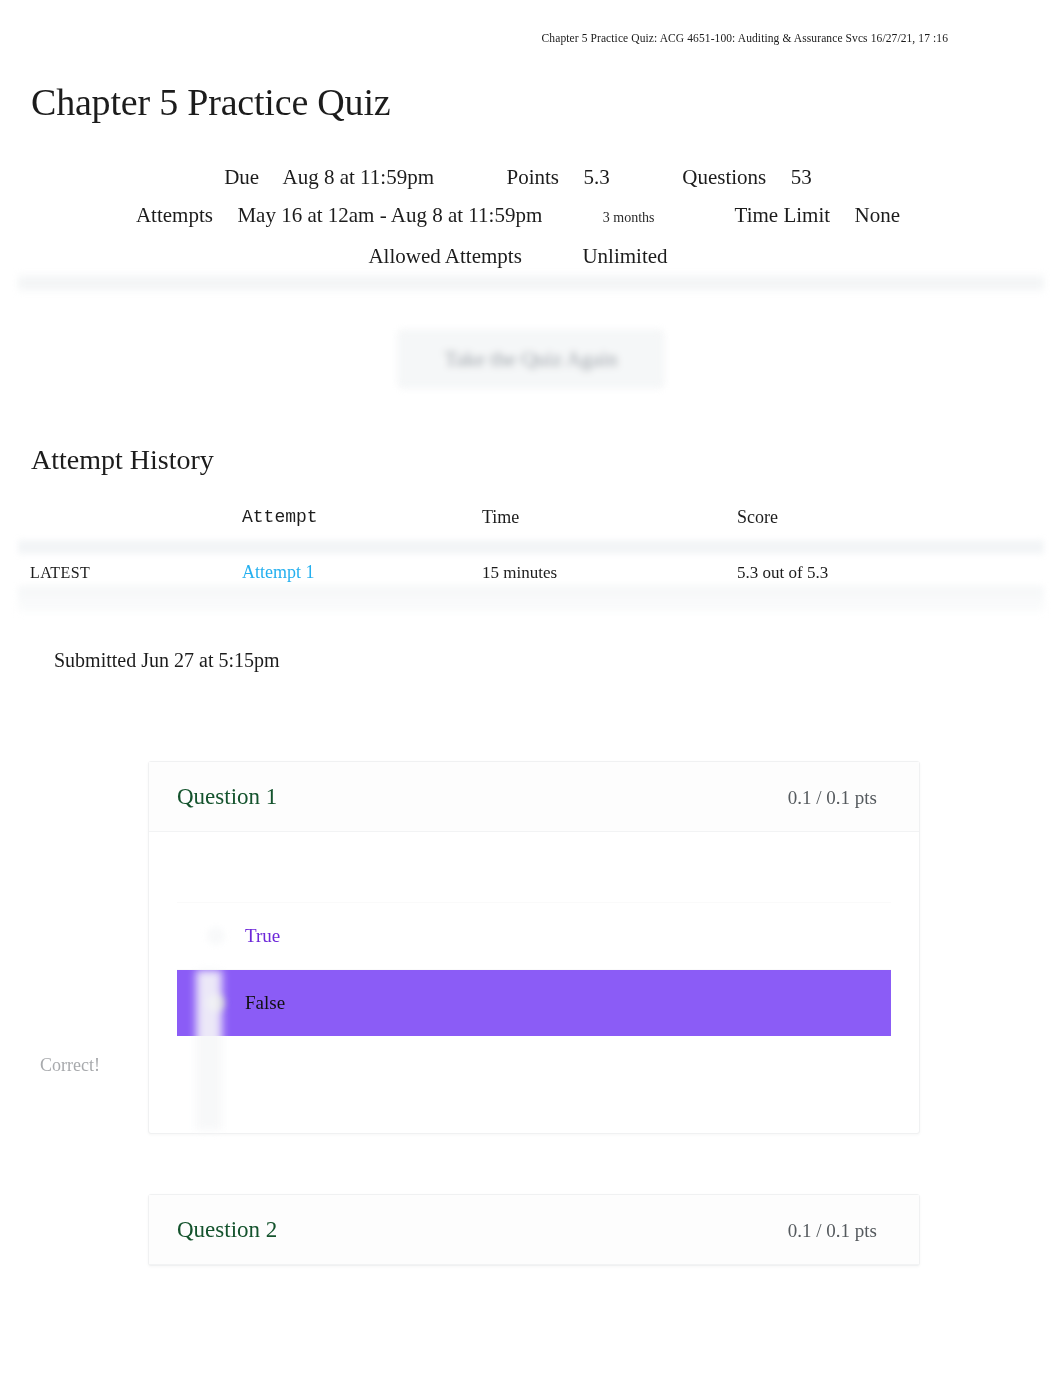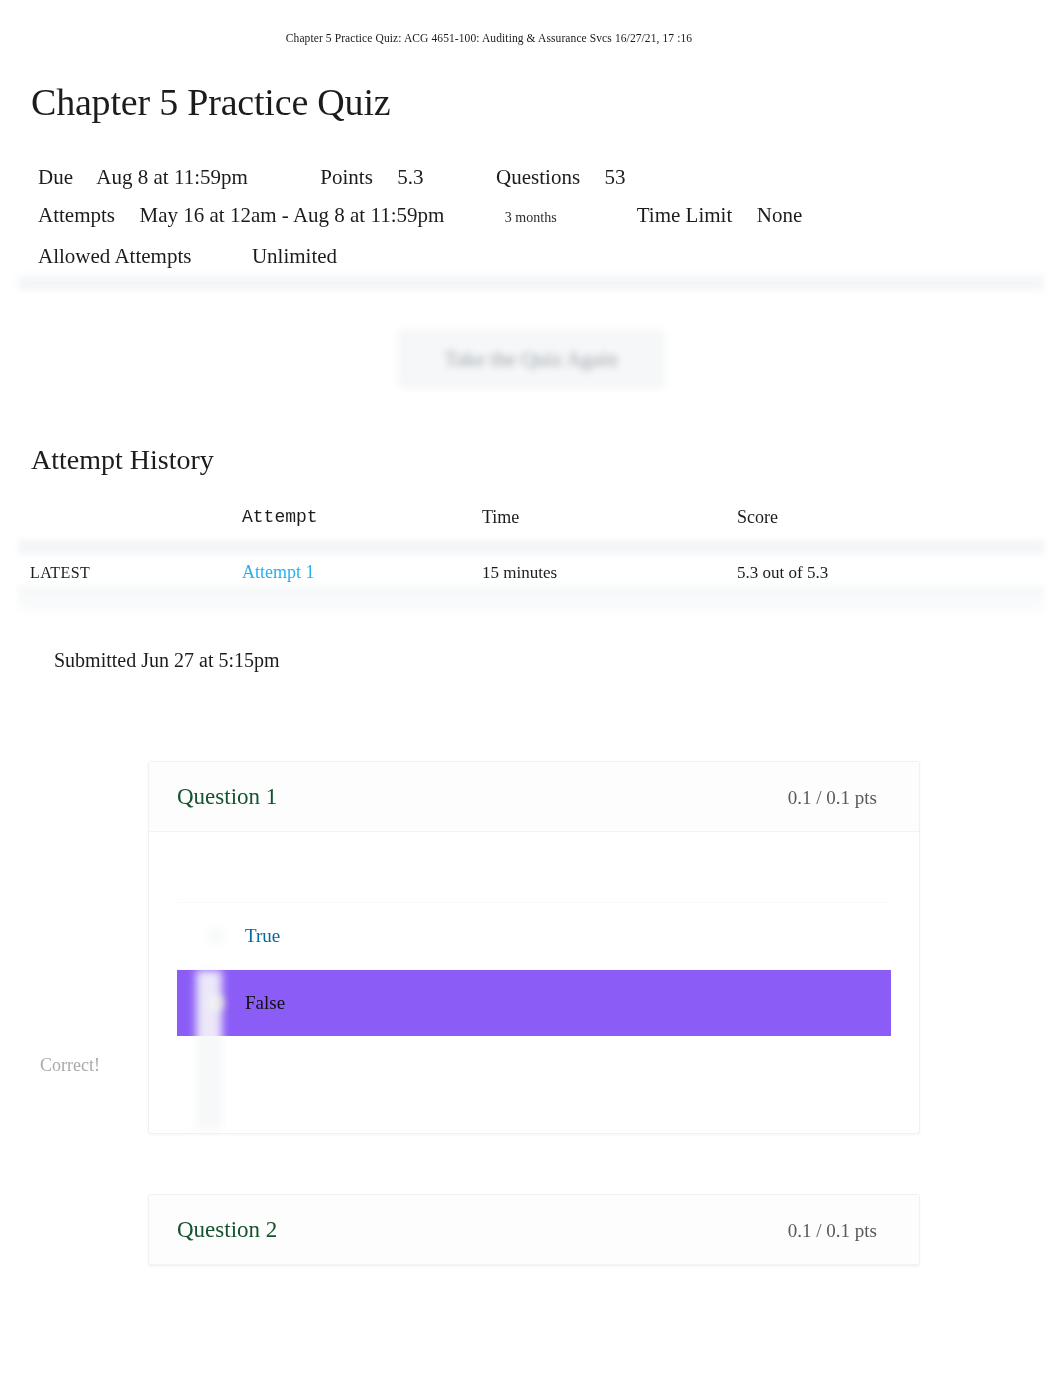--- a/index.html
+++ b/index.html
@@ -16,21 +16,21 @@
   }
 
   
   .print-header {
     position: absolute;
     top: 28px;
     left: 0;
     width: 978px;
     height: 20px;
     display: flex;
-    justify-content: center;
+    justify-content: flex-end;
     align-items: center;
     padding: 0 30px;
     font-size: 11.5px;
     color: #1a1a1a;
     letter-spacing: 0.1px;
   }
   .print-header .ph-right { font-size: 11.5px; }
 
   
   .quiz-title {
@@ -48,21 +48,21 @@
   
   .quiz-meta {
     position: absolute;
     top: 158px;
     left: 38px;
     width: 960px;
     font-size: 21px;
     line-height: 38px;
     color: #1c1c1c;
   }
-  .meta-row { white-space: nowrap; }
+  .meta-row { white-space: nowrap; text-align: center; }
   .meta-label { }
   .meta-value { }
   .gap-sm { display: inline-block; width: 14px; }
   .gap-md { display: inline-block; width: 50px; }
   .gap-lg { display: inline-block; width: 62px; }
   .gap-xl { display: inline-block; width: 70px; }
   .meta-duration {
     font-size: 14px;
     color: #2b2b2b;
   }
@@ -249,21 +249,21 @@
     padding-left: 68px;
     border-top: 1px solid #fafafa;
   }
   .answer-row.selected {
     background: #8b5cf6;
   }
   .answer-text {
     font-size: 19px;
     line-height: 28px;
   }
-  .answer-text.dim { color: #0369a1; }
+  .answer-text.dim { color: #6d28d9; }
   .answer-text.strong { color: #101010; }
 
   .radio-mark {
     position: absolute;
     left: 30px;
     top: 50%;
     transform: translateY(-50%);
     width: 18px;
     height: 18px;
     border-radius: 50%;

